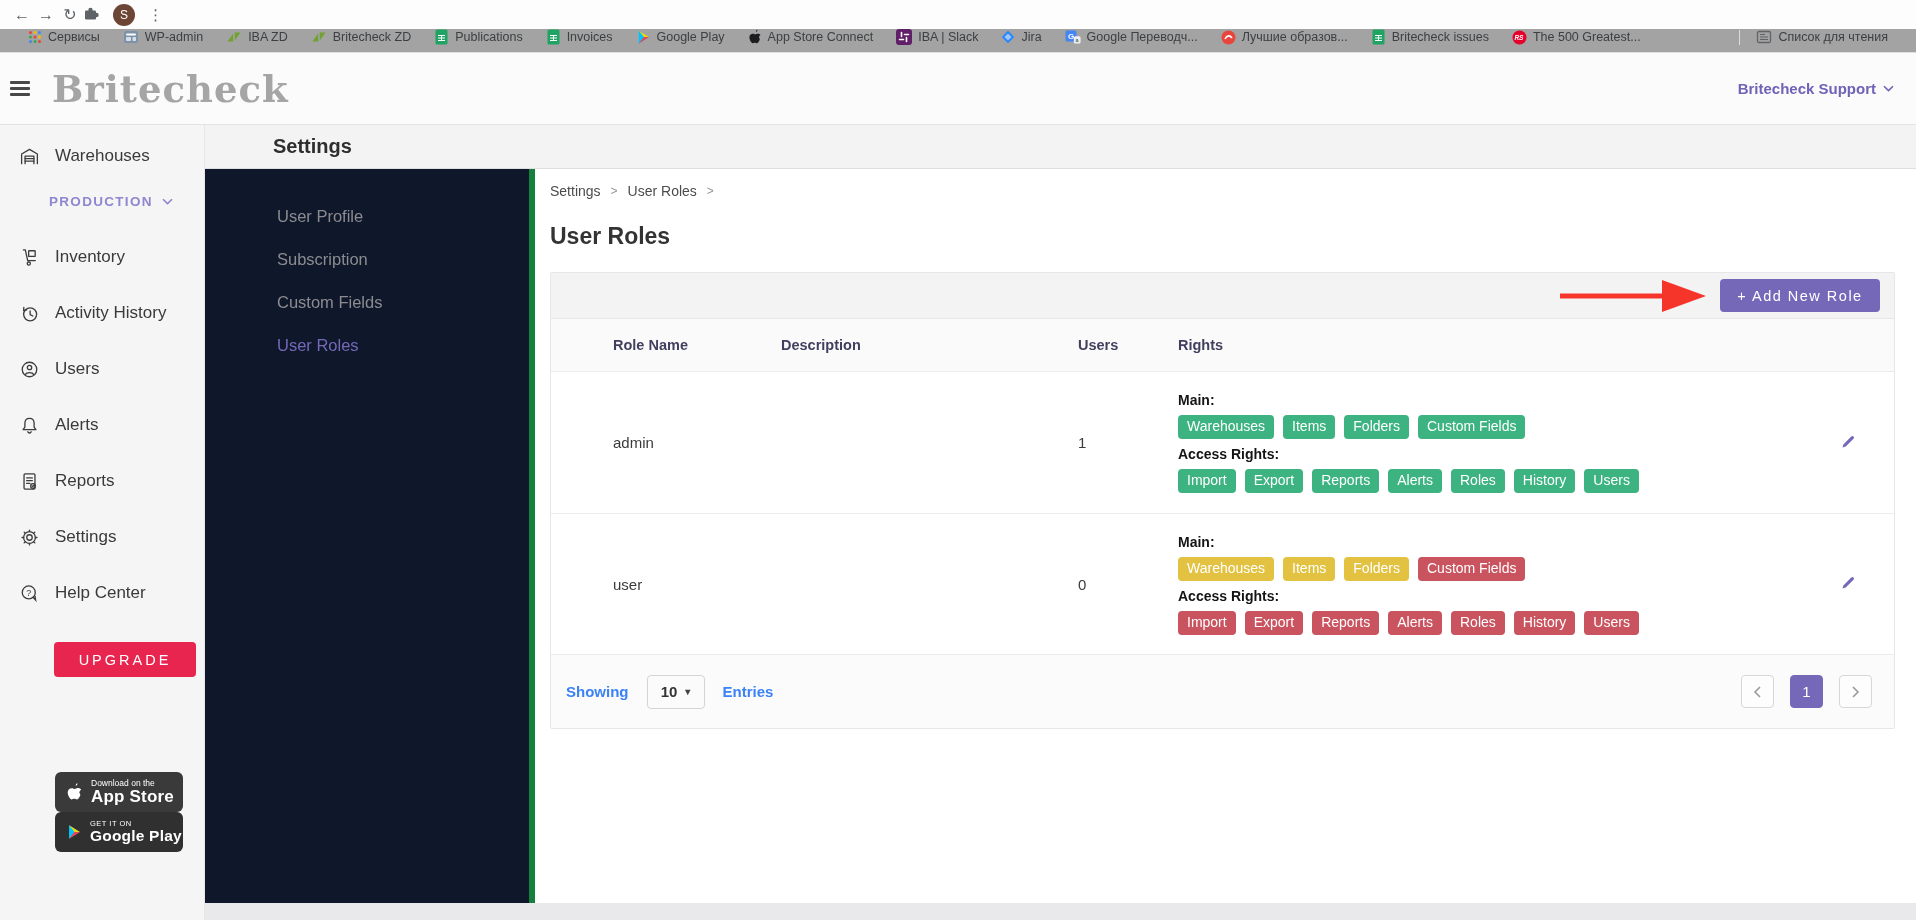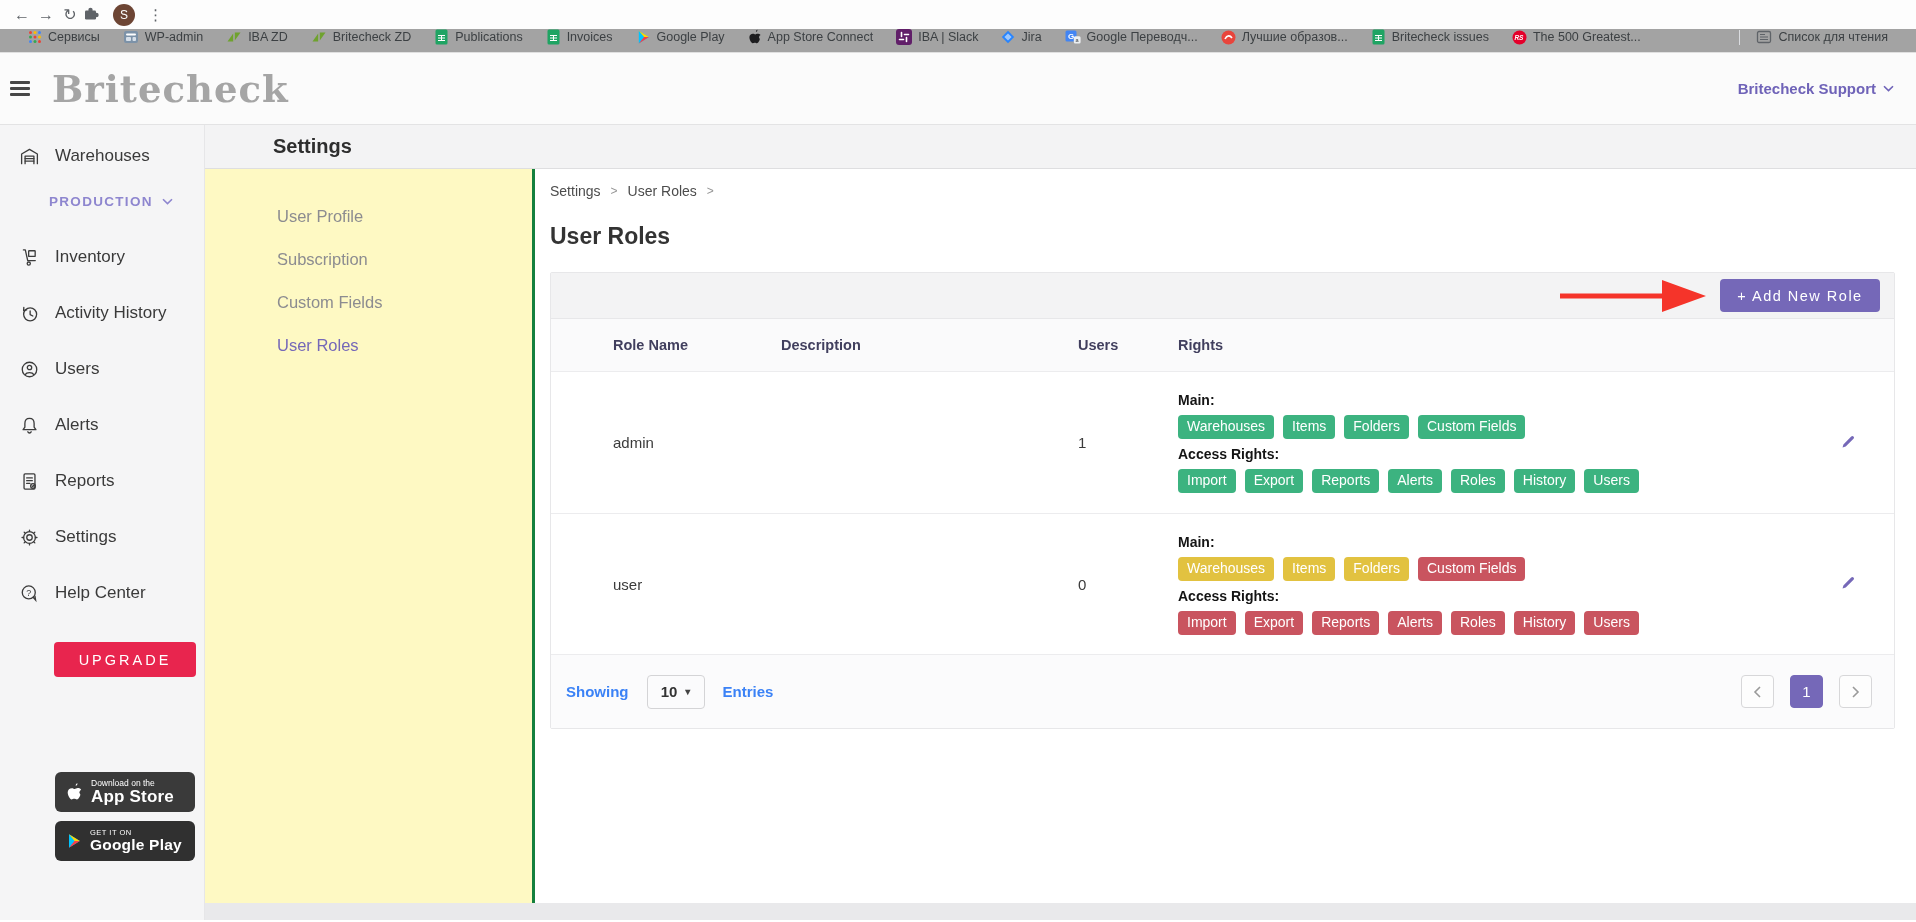--- a/index.html
+++ b/index.html
@@ -41,35 +41,35 @@
   .sidebar { width:205px; background:#f5f5f6; border-right:1px solid #e6e6e8; padding-top:9px; flex-shrink:0; }
   .snav { height:44px; display:flex; align-items:center; gap:15px; padding-left:19px; font-size:17px;
     color:#3a3a3a; cursor:pointer; margin-top:12px; }
   .snav:first-child { margin-top:0; }
   .snav svg { flex-shrink:0; }
   .production { height:44px; margin-top:1px; display:flex; align-items:center; gap:9px; padding-left:49px;
     color:#8e86cf; font-size:13.5px; font-weight:bold; letter-spacing:1.3px; cursor:pointer; }
   .upgrade-btn { display:block; margin:27px 0 0 54px; width:142px; height:35px; background:var(--upgrade,#e8254e);
     color:#fff; border:none; border-radius:4px; font-size:14.5px; letter-spacing:3px;
     font-family:"Liberation Sans",sans-serif; cursor:pointer; }
-  .store-badge { width:140px; height:40px; margin-left:55px; border-radius:6px; display:flex; align-items:center;
+  .store-badge { width:128px; height:40px; margin-left:55px; border-radius:6px; display:flex; align-items:center;
     gap:8px; padding-left:11px; cursor:pointer; color:#fff; }
   .store-badge.appstore { margin-top:95px; background:#3a3a3a; }
-  .store-badge.gplay { margin-top:9px; background:#303030; }
+  .store-badge.gplay { background:#303030; }
   .sb-text { display:flex; flex-direction:column; line-height:1.05; }
   .sb-l1 { font-size:8.5px; }
   .gplay .sb-l1 { font-size:7.5px; letter-spacing:.5px; }
   .sb-l2 { font-size:17px; font-weight:bold; letter-spacing:.2px; }
   .gplay .sb-l2 { font-size:15.5px; }
 
   .right-col { flex:1; display:flex; flex-direction:column; min-width:0; }
   .page-title-bar { height:44px; background:#f3f3f4; border-bottom:1px solid #dedee0; display:flex; align-items:center; }
   .page-title-bar h2 { font-size:20px; color:#2e2e2e; padding-left:68px; font-weight:bold; }
   .content-row { flex:1; display:flex; min-height:0; }
-  .settings-nav { width:330px; background:#fef9c3; border-right:3px solid #15803d; padding-top:26px; flex-shrink:0; }
+  .settings-nav { width:330px; background:#0f172a; border-right:6px solid #15803d; padding-top:26px; flex-shrink:0; }
   .snav-item { height:43px; display:flex; align-items:center; padding-left:72px; font-size:16.5px;
     color:#8c8c90; cursor:pointer; }
   .snav-item.active { color:var(--accent,#7568b8); }
   .bottom-strip { height:17px; background:#e9e9eb; }
 
   
   .main-content { flex:1; background:#fff; padding:14px 21px 0 15px; min-width:0; }
   .breadcrumb { display:flex; align-items:center; gap:10px; font-size:14px; color:#4c4c4c; }
   .crumb { cursor:pointer; }
   .crumb-sep { color:#969696; font-size:12px; }

